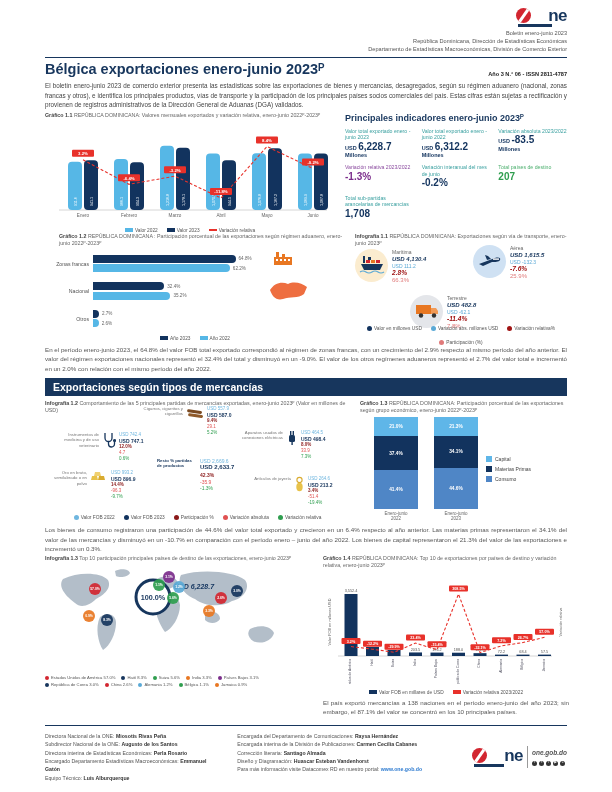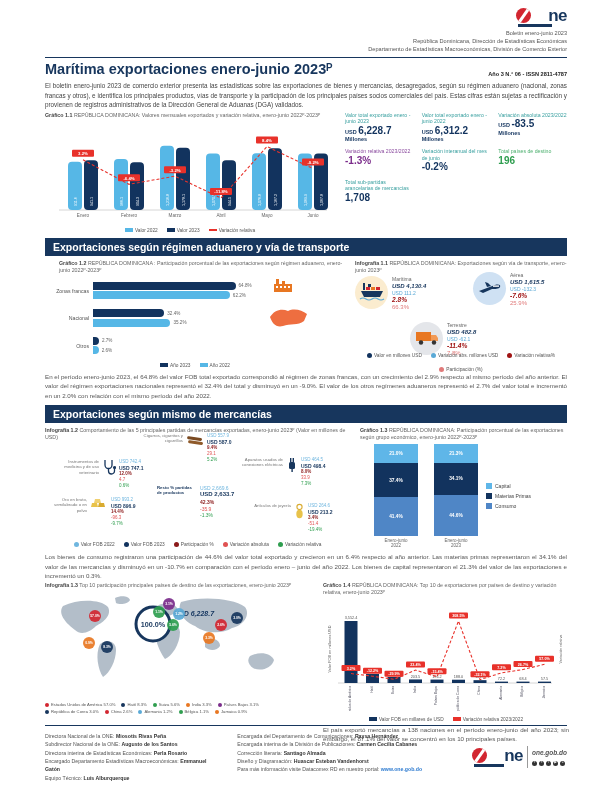--- a/index.html
+++ b/index.html
@@ -113,21 +113,21 @@
     </div>
     <div class="meta">
       <div>Boletín enero-junio 2023</div>
       <div>República Dominicana, Dirección de Estadísticas Económicas</div>
       <div>Departamento de Estadísticas Macroeconómicas, División de Comercio Exterior</div>
     </div>
   </div>
   <div class="hr"></div>
 
   <div class="title-row">
-    <h1>Marítima exportaciones enero-junio 2023ᴾ</h1>
+    <h1>Bélgica exportaciones enero-junio 2023ᴾ</h1>
     <span class="edition">Año 3 N.° 06 - ISSN 2811-4787</span>
   </div>
   <p class="intro">El boletín enero-junio 2023 de comercio exterior presenta las estadísticas sobre las exportaciones de bienes y mercancías, desagregados, según su régimen aduanero (nacional, zonas francas y otros), e identifica los principales productos, vías de transporte y la participación de los principales países socios comerciales del país. Estas cifras están sujetas a rectificación y provienen de registros administrativos de la Dirección General de Aduanas (DGA) validados.</p>
 
   <div class="s-body">
     <div style="width:290px;">
       <div class="cap">
         <span class="capb">Gráfico 1.1</span>
         <span>REPÚBLICA DOMINICANA: Valores mensuales exportados y variación relativa, enero-junio 2022ᴾ-2023ᴾ</span>
       </div>
@@ -186,20 +186,21 @@
             <span class="sw sq" style="background: rgb(18, 51, 94);"></span>
             <span>Valor 2023</span>
           </span>
           <span class="lg">
             <span class="sw line" style="background: rgb(232, 49, 42);"></span>
             <span>Variación relativa</span>
           </span>
         </div>
     </div>
     <div class="indicators">
+      <div class="ind-title">Principales indicadores enero-junio 2023ᴾ</div>
       <div class="ind-grid" id="indgrid">
           <div>
             <div class="ind-label lab-teal">Valor total exportado enero - junio 2023</div>
             <div class="ind-value "><span class="usd">USD </span>6,228.7</div>
             <div class="ind-unit ">Millones</div>
           </div>
           <div>
             <div class="ind-label lab-teal">Valor total exportado enero - junio 2022</div>
             <div class="ind-value "><span class="usd">USD </span>6,312.2</div>
             <div class="ind-unit ">Millones</div>
@@ -212,31 +213,30 @@
           <div>
             <div class="ind-label lab-purple">Variación relativa 2023/2022</div>
             <div class="ind-value val-purple">-1.3%</div>
           </div>
           <div>
             <div class="ind-label lab-teal">Variación interanual del mes de junio</div>
             <div class="ind-value ">-0.2%</div>
           </div>
           <div>
             <div class="ind-label lab-green">Total países de destino</div>
-            <div class="ind-value val-green">196</div>
+            <div class="ind-value val-green">207</div>
           </div>
           <div>
             <div class="ind-label lab-teal">Total sub-partidas arancelarias de mercancías</div>
             <div class="ind-value ">1,708</div>
           </div>
         </div>
     </div>
   </div>
 
-  <div class="banner">Exportaciones según régimen aduanero y vía de transporte</div>
   <div class="s-body">
     <div class="c2wrap">
       <div class="cap" style="padding-left:14px;">
         <span class="capb">Gráfico 1.2</span>
         <span>REPÚBLICA DOMINICANA : Participación porcentual de las exportaciones según régimen aduanero, enero-junio 2022ᴾ-2023ᴾ</span>
       </div>
       <div id="g12rows">
           <div class="r2row">
             <div class="r2label">Zonas francas</div>
             <div>
@@ -379,21 +379,21 @@
           </span>
           <span class="lg">
             <span class="sw dot" style="background: rgb(224, 122, 122);"></span>
             <span>Participación (%)</span>
           </span>
         </div>
     </div>
   </div>
   <p class="para">En el período enero-junio 2023, el 64.8% del valor FOB total exportado correspondió al régimen de zonas francas, con un crecimiento del 2.9% respecto al mismo período del año anterior. El valor del régimen exportaciones nacionales representó el 32.4% del total y disminuyó en un -9.0%. El valor de los otros regímenes aduaneros representó el 2.7% del valor total e incrementó en un 2.0% con relación con el mismo período del año 2022.</p>
 
-  <div class="banner">Exportaciones según mismo de mercancías</div>
+  <div class="banner">Exportaciones según tipos de mercancías</div>
   <div class="s-body">
     <div class="i2wrap">
       <div class="cap">
         <span class="capb">Infografía 1.2</span>
         <span>Comportamiento de las 5 principales partidas de mercancías exportadas, enero-junio 2023ᴾ (Valor en millones de USD)</span>
       </div>
       <div id="products">
           <div class="pitem" style="left: 0px; top: 70px;">
             <div class="pname">Oro en bruto, semilabrado o en polvo</div>
             <span><svg width="18" height="13" viewBox="0 0 18 13">

